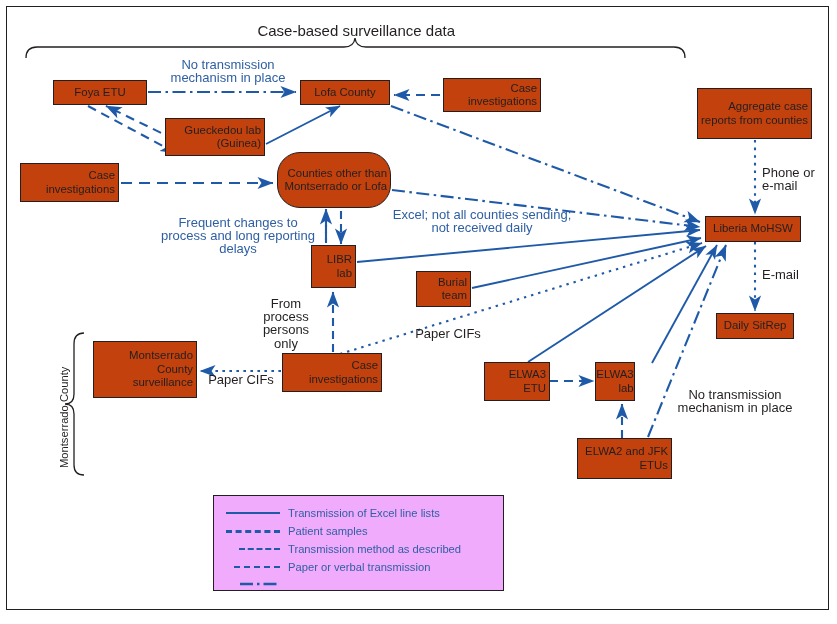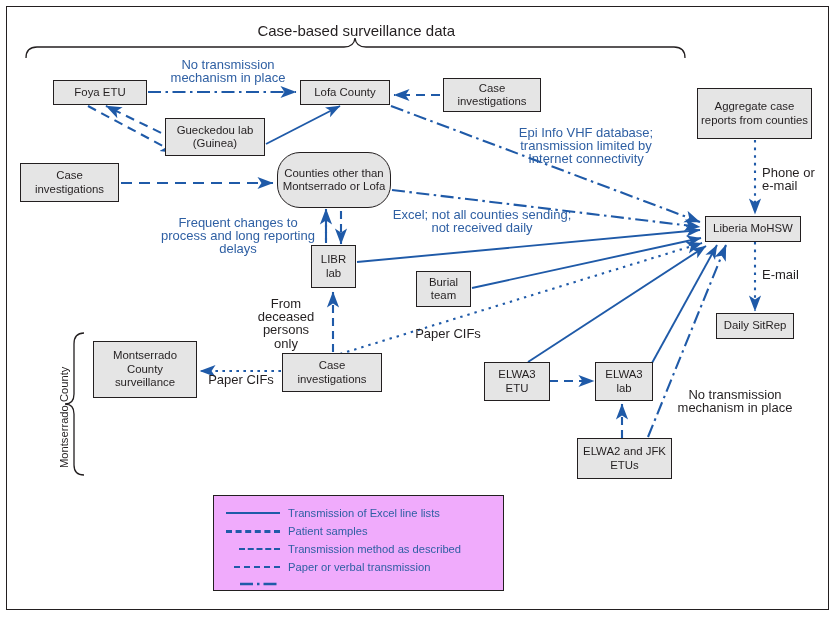--- a/index.html
+++ b/index.html
@@ -1,21 +1,21 @@
 <!DOCTYPE html>
 <html><head>
 <meta charset="utf-8">
 <style>
   html,body{margin:0;padding:0;background:#ffffff;}
   body{font-family:"Liberation Sans",sans-serif;}
   #page{position:relative;width:837px;height:624px;background:#ffffff;overflow:hidden;}
   #frame{position:absolute;left:6px;top:6px;width:823px;height:604px;border:1.5px solid #231f20;box-sizing:border-box;}
   svg.layer{position:absolute;left:0;top:0;width:837px;height:624px;pointer-events:none;}
-  .node{position:absolute;border:1.6px solid #231f20;background:#e5e5e5;box-sizing:border-box;
-        display:flex;align-items:center;justify-content:center;text-align:center;
+  .node{position:absolute;border:1.6px solid #231f20;background:#c2410c;box-sizing:border-box;
+        display:flex;align-items:center;justify-content:center;text-align:right;
         color:#231f20;font-size:11.4px;line-height:13.4px;padding:2px 3px;}
   .lbl{position:absolute;color:#2e5fa3;font-size:13px;line-height:13.2px;text-align:center;}
   .lbl.dark{color:#231f20;}
   .hdr{position:absolute;color:#231f20;font-size:15px;text-align:right;}
   .vlabel{position:absolute;color:#231f20;font-size:11.2px;
           transform:rotate(-90deg);transform-origin:left top;white-space:nowrap;}
   #legend{position:absolute;left:213px;top:495px;width:291px;height:96px;
           border:1.6px solid #231f20;background:#f0abfc;box-sizing:border-box;}
   .leg-row{position:absolute;left:0;width:291px;height:19px;display:flex;align-items:center;}
   .leg-key{width:74px;flex:0 0 74px;position:relative;height:19px;}
@@ -111,39 +111,38 @@
   <div class="node" style="left:705px;top:216px;width:96px;height:26px;">Liberia MoHSW</div>
 
   <div class="node" style="left:716px;top:313px;width:78px;height:26px;">Daily SitRep</div>
 
   <div class="node" style="left:93px;top:341px;width:104px;height:57px;">Montserrado County surveillance</div>
 
   <div class="node" style="left:282px;top:353px;width:100px;height:39px;">Case investigations</div>
 
   <div class="node" style="left:484px;top:362px;width:66px;height:39px;">ELWA3 ETU</div>
 
-  <div class="node" style="left:595px;top:362px;width:58px;height:39px;">ELWA3 lab</div>
+  <div class="node" style="left:595px;top:362px;width:40px;height:39px;">ELWA3 lab</div>
 
   <div class="node" style="left:577px;top:438px;width:95px;height:41px;">ELWA2 and JFK ETUs</div>
 
   <div class="hdr" style="left:255px;top:22px;width:200px;">Case-based surveillance data</div>
 
   <div class="vlabel" style="left:58px;top:468px;">Montserrado County</div>
 
   <div class="lbl" style="left:162px;top:58px;width:132px;">No transmission mechanism in place</div>
 
-  <div class="lbl" style="left:500px;top:126px;width:172px;">Epi Info VHF database; transmission limited by Internet connectivity</div>
 
   <div class="lbl dark" style="left:762px;top:166px;width:66px;text-align:left;">Phone or e-mail</div>
 
   <div class="lbl" style="left:392px;top:208px;width:180px;">Excel; not all counties sending; not received daily</div>
 
   <div class="lbl" style="left:155px;top:216px;width:166px;">Frequent changes to process and long reporting delays</div>
 
-  <div class="lbl dark" style="left:250px;top:297px;width:72px;">From deceased persons only</div>
+  <div class="lbl dark" style="left:250px;top:297px;width:72px;">From process persons only</div>
 
   <div class="lbl dark" style="left:412px;top:327px;width:72px;">Paper CIFs</div>
 
   <div class="lbl dark" style="left:206px;top:373px;width:70px;">Paper CIFs</div>
 
   <div class="lbl dark" style="left:762px;top:268px;width:50px;text-align:left;">E-mail</div>
 
   <div class="lbl dark" style="left:675px;top:388px;width:120px;">No transmission mechanism in place</div>
 
   <div id="legend">

